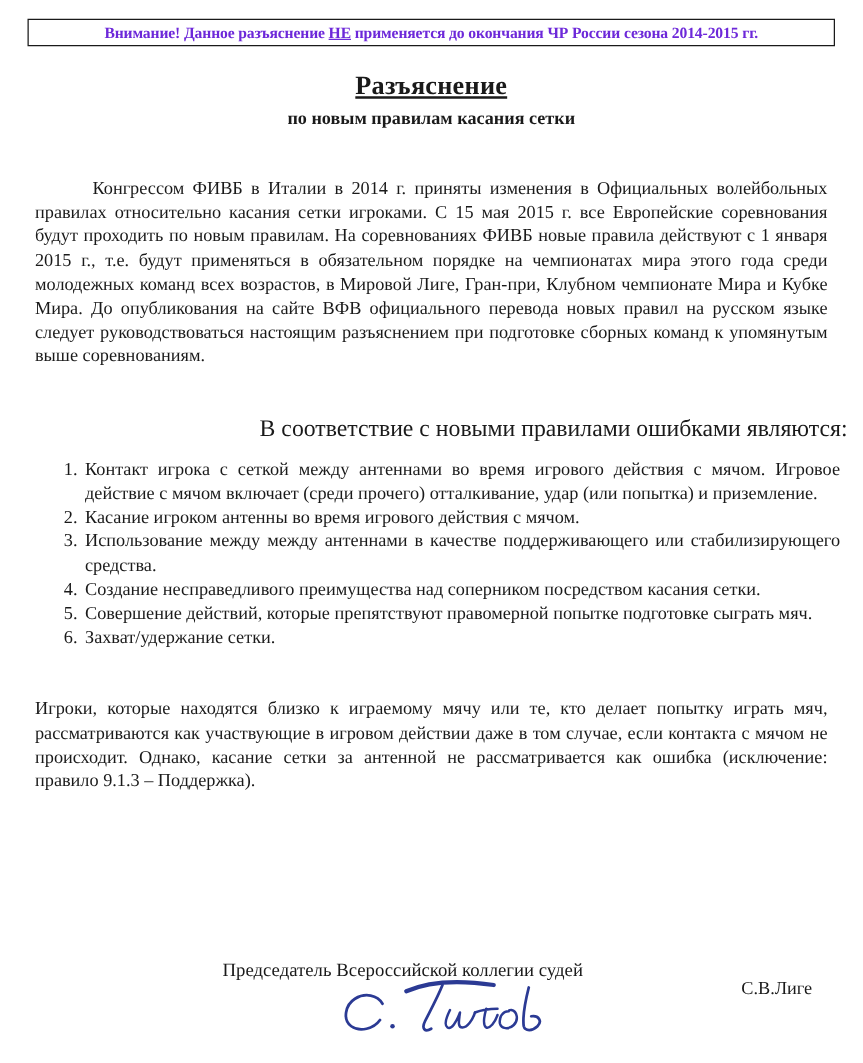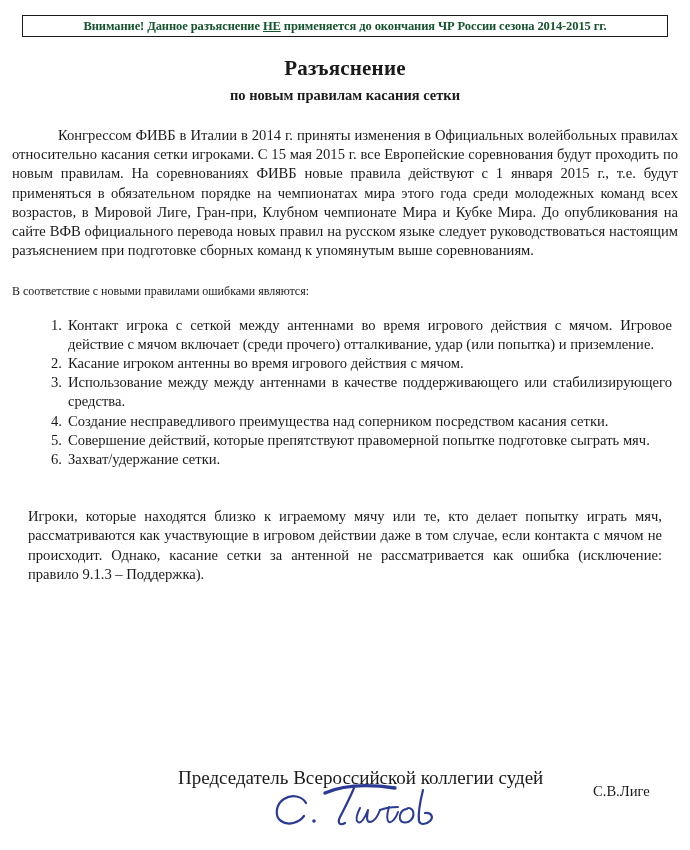--- a/index.html
+++ b/index.html
@@ -34,21 +34,21 @@
     border: 1px solid #1a1a1a;
     background: #ffffff;
     display: flex;
     align-items: center;
     justify-content: center;
   }
   .warning-text {
     font-family: "Liberation Serif", "DejaVu Serif", serif;
     font-size: 12.5px;
     font-weight: bold;
-    color: #14532d;
+    color: #6d28d9;
     letter-spacing: -0.1px;
     white-space: nowrap;
     line-height: 1;
   }
   .warning-text .underline {
     text-decoration: underline;
   }
 
   
   .title-block {
@@ -57,53 +57,54 @@
     top: 56px;
     width: 690px;
     text-align: center;
   }
   .doc-title {
     font-size: 21px;
     font-weight: bold;
     letter-spacing: 0.2px;
     line-height: 1.15;
     margin: 0;
+    text-decoration: underline;
   }
   .doc-subtitle {
     font-size: 14.5px;
     font-weight: bold;
     margin: 7px 0 0 0;
     line-height: 1.15;
   }
 
   
   .body-area {
     position: absolute;
     left: 12px;
     top: 126px;
     width: 666px;
   }
   p.para {
-    margin: 0;
+    margin: 16px;
     font-size: 14.6px;
     line-height: 19.2px;
     text-align: justify;
     text-justify: inter-word;
     hyphens: manual;
   }
   p.para.indent {
     text-indent: 46px;
   }
 
   .center-lead {
     margin: 0;
     padding-top: 22px;
-    font-size: 12px;
-    line-height: 19.2px;
-    text-align: left;
+    font-size: 19px;
+    line-height: 19.2px;
+    text-align: right;
   }
 
   
   ol.rules {
     margin: 14px 0 12px 0;
     padding: 0 0 0 0;
     list-style: none;
     counter-reset: rule;
   }
   ol.rules > li {
@@ -140,21 +141,21 @@
     position: absolute;
     left: 0;
     top: 762px;
     width: 690px;
     height: 80px;
   }
   .sig-title {
     position: absolute;
     left: 178px;
     top: 6px;
-    font-size: 19px;
+    font-size: 15px;
     line-height: 19px;
     white-space: nowrap;
   }
   .sig-name {
     position: absolute;
     left: 593px;
     top: 20px;
     font-size: 14.6px;
     line-height: 19px;
     white-space: nowrap;

